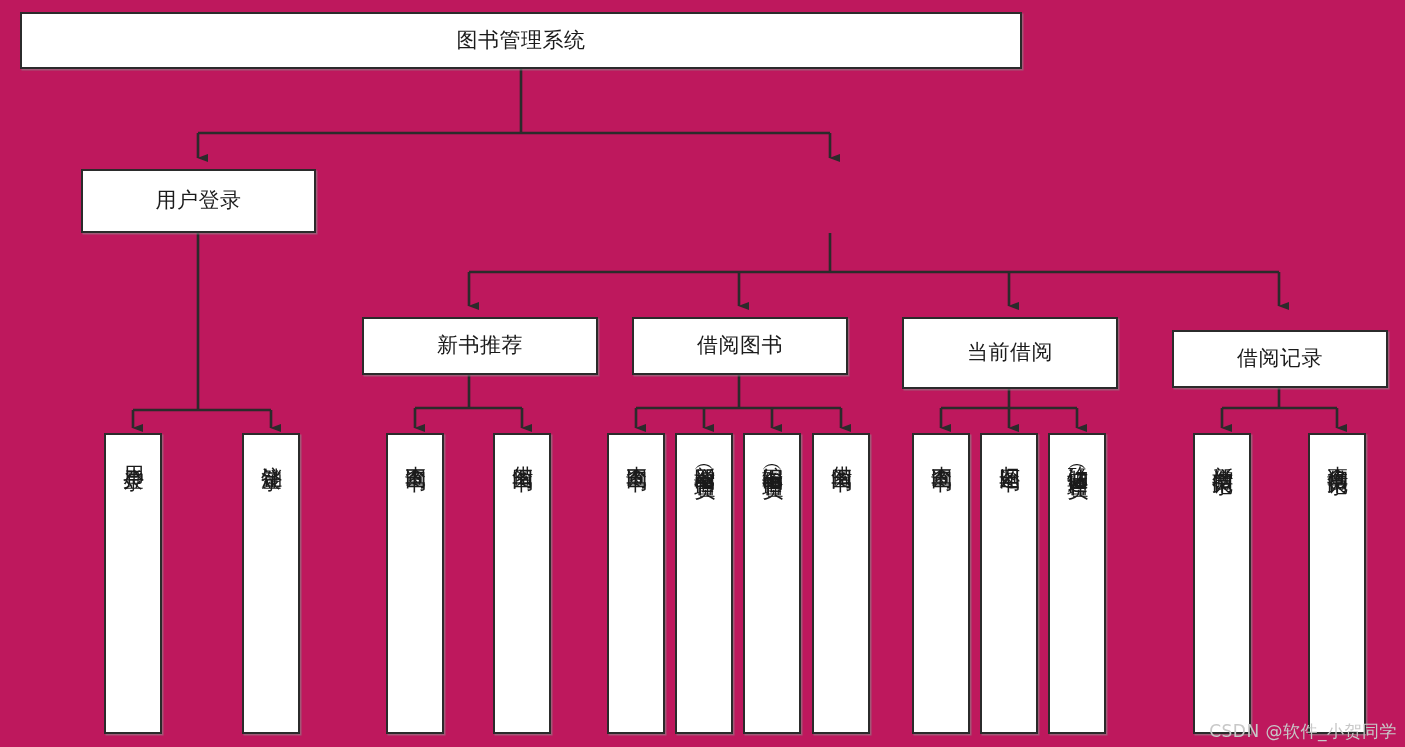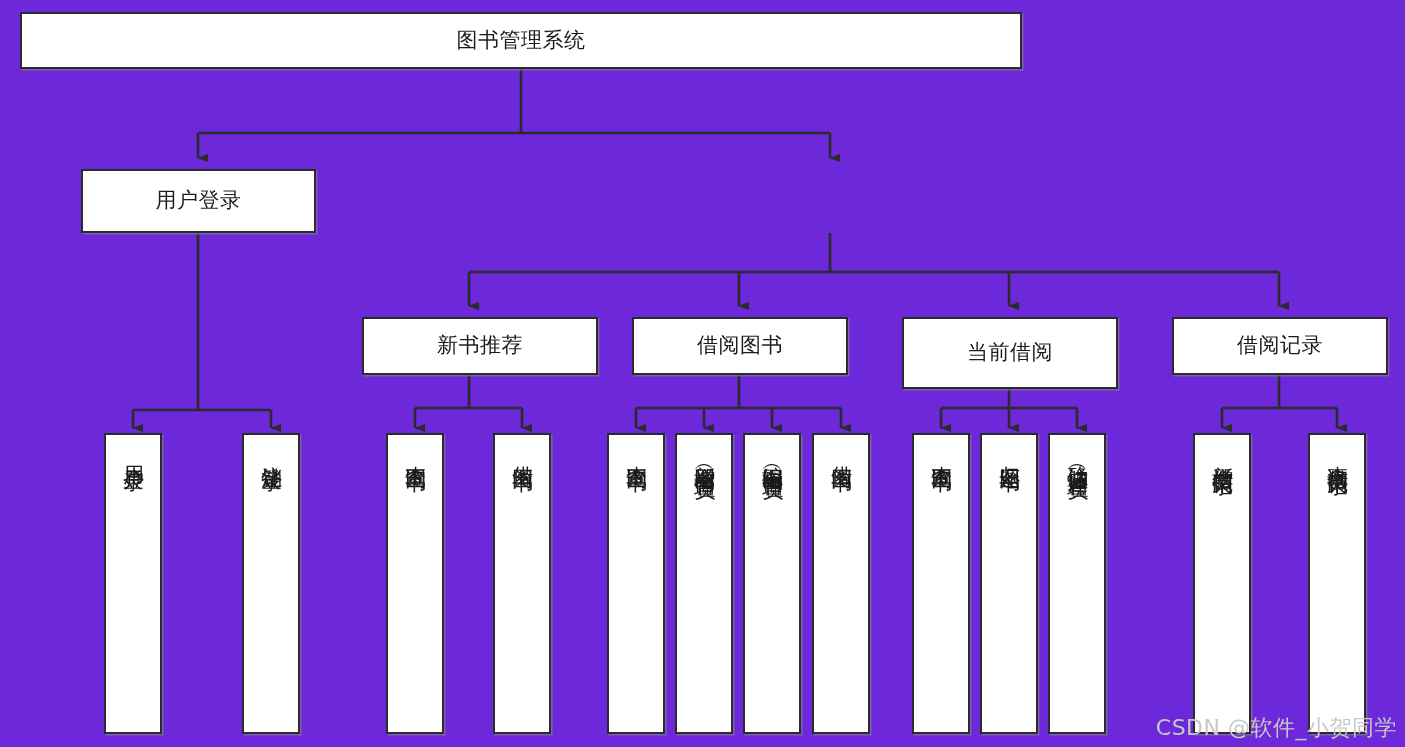--- a/index.html
+++ b/index.html
@@ -10,21 +10,21 @@
   body {
     width: 1405px;
     height: 747px;
     font-family: "DejaVu Sans", "Liberation Sans", sans-serif;
     overflow: hidden;
   }
   #diagram-root {
     position: relative;
     width: 1405px;
     height: 747px;
-    background: #6d28d9;
+    background: #be185d;
     text-decoration: underline;
   }
   svg#tree-svg {
     position: absolute;
     left: 0;
     top: 0;
     width: 1405px;
     height: 747px;
     display: block;
   }
@@ -58,21 +58,21 @@
     font-size: 21px;
     line-height: 1.22;
     letter-spacing: 2px;
     white-space: nowrap;
   }
   .watermark {
     position: absolute;
     right: 8px;
     bottom: 4px;
     color: #c8c8c8;
-    font-size: 22px;
+    font-size: 17px;
     letter-spacing: 0.5px;
     white-space: nowrap;
     user-select: none;
   }
 </style>
 </head>
 <body>
 
 <div id="diagram-root">
 
@@ -138,21 +138,21 @@
 
   <div class="node-box" style="left:362px; top:317px; width:236px; height:58px;">
     <span class="node-label">新书推荐</span>
   </div>
   <div class="node-box" style="left:632px; top:317px; width:216px; height:58px;">
     <span class="node-label">借阅图书</span>
   </div>
   <div class="node-box" style="left:902px; top:317px; width:216px; height:72px;">
     <span class="node-label">当前借阅</span>
   </div>
-  <div class="node-box" style="left:1172px; top:317px; width:216px; height:58px;">
+  <div class="node-box" style="left:1172px; top:330px; width:216px; height:58px;">
     <span class="node-label">借阅记录</span>
   </div>
 
   <div class="node-box vertical" style="left:104px; top:433px; width:58px; height:301px;">
     <span class="node-label">用户登录</span>
   </div>
   <div class="node-box vertical" style="left:242px; top:433px; width:58px; height:301px;">
     <span class="node-label">注销登录</span>
   </div>
 

